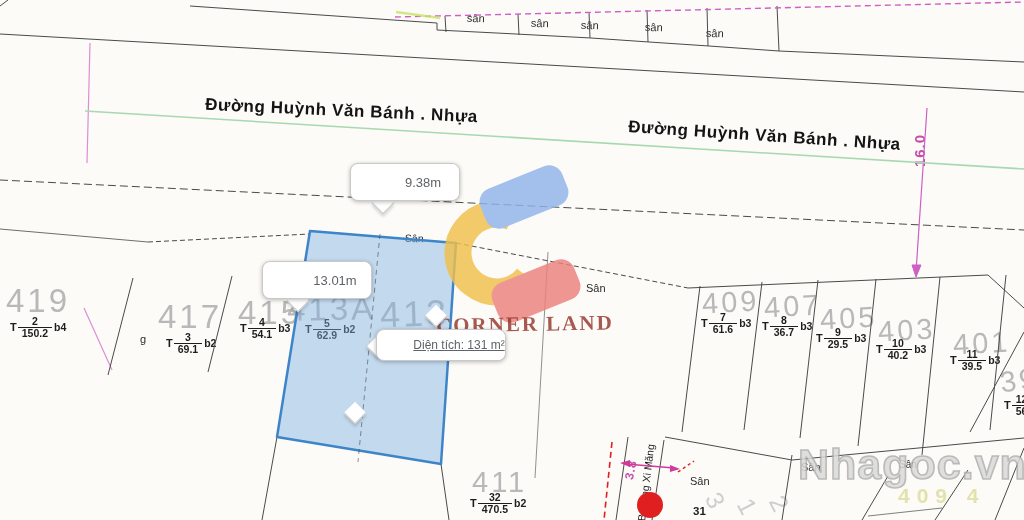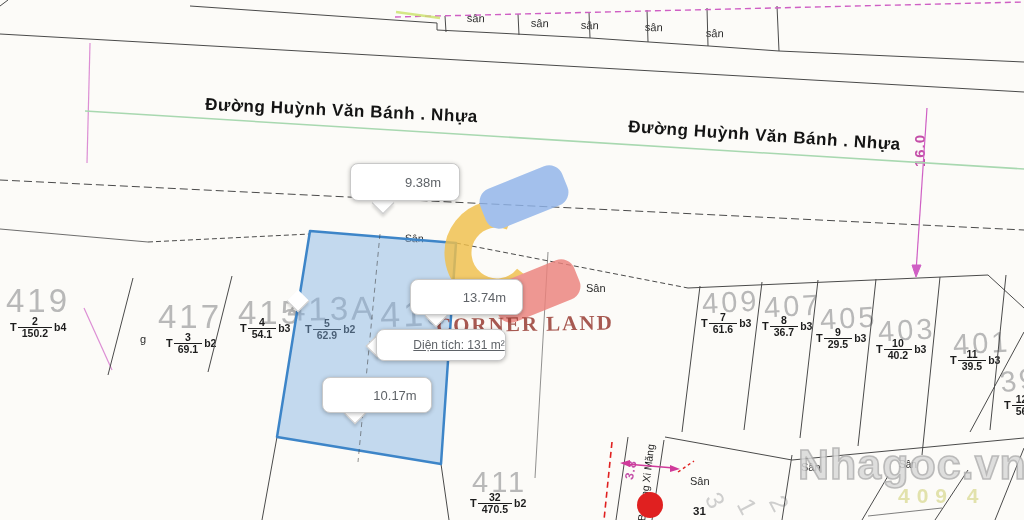--- a/index.html
+++ b/index.html
@@ -279,34 +279,29 @@
   <div class="abs brand-text" style="left:436px;top:312px;transform:rotate(-1deg);">CORNER LAND</div>
 
   <div class="abs tail" style="left:375px;top:195px;"></div>
   <div class="abs tip" style="left:350px;top:163px;width:72px;height:36px;">
     <div class="tipbody">
         <span>9.38m</span>
       </div>
   </div>
 
   <div class="abs tail" style="left:290px;top:293px;"></div>
+  <div class="abs tip" style="left:262px;top:261px;width:72px;height:36px;">
+    <div class="tipbody">
+        <span>13.01m</span>
+      </div>
+  </div>
 
   <div class="abs tail" style="left:428px;top:308px;"></div>
-  <div class="abs tip" style="left:410px;top:279px;width:75px;height:34px;">
-    <div class="tipbody">
-        <span>13.74m</span>
-      </div>
-  </div>
 
   <div class="abs tail" style="left:347px;top:405px;"></div>
-  <div class="abs tip" style="left:322px;top:377px;width:72px;height:34px;">
-    <div class="tipbody">
-        <span>10.17m</span>
-      </div>
-  </div>
 
   <div class="abs tail left" style="left:369px;top:338px;"></div>
   <div class="abs tip" style="left:376px;top:329px;width:92px;height:30px;font-size:12px;text-decoration:underline;">
     <div class="tipbody">
         <span>Diện tích: 131 m²</span>
       </div>
   </div>
 
 </div>
 

